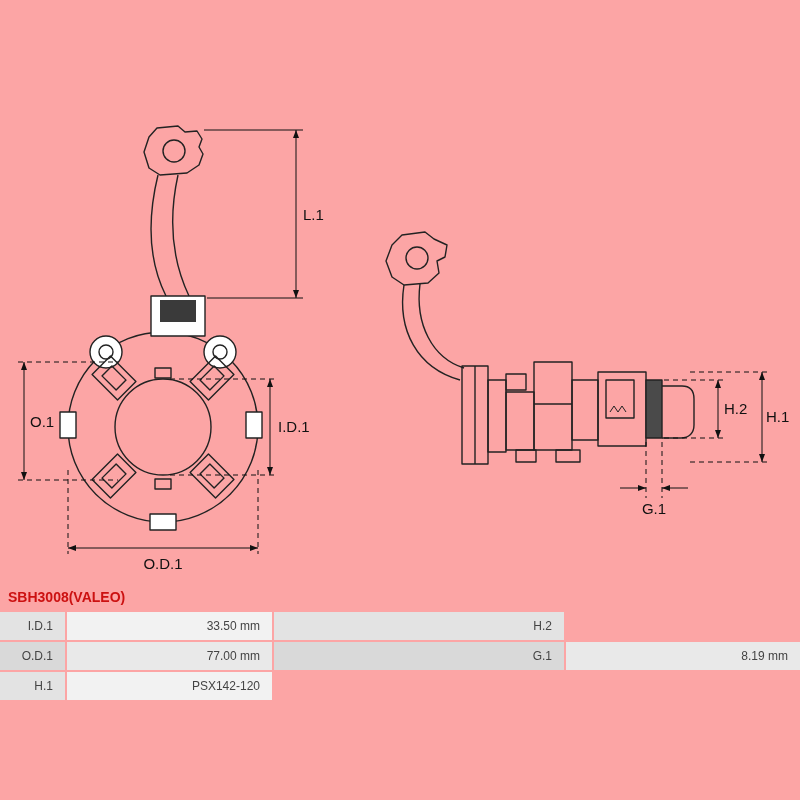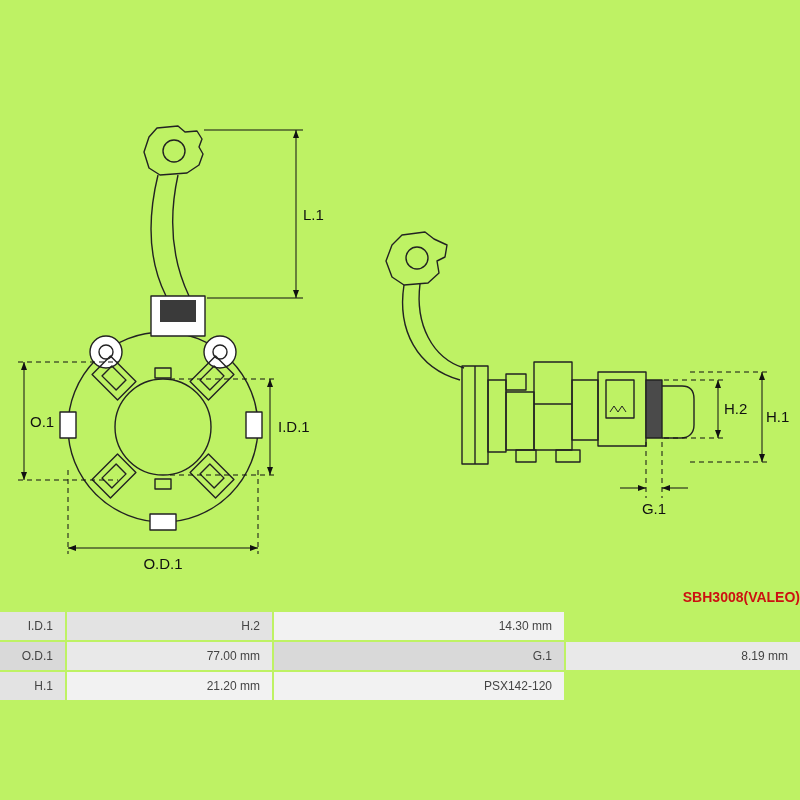--- a/index.html
+++ b/index.html
@@ -1,34 +1,33 @@
 <!DOCTYPE html>
 <html><head>
 <meta charset="utf-8">
 <style>
   html,body{margin:0;padding:0;background:#ffffff;}
   .sheet{
     position:relative;
     width:800px;height:800px;
-    background:#bef264;
+    background:#fca5a5;
     font-family:"Liberation Sans",sans-serif;
     overflow:hidden;
   }
   .drawing{display:block;width:800px;height:582px;}
   .drawing text{
     font-family:"Liberation Sans",sans-serif;
     font-size:15px;
     fill:#111111;
   }
   .part-number{
     padding:7px 0 5px 8px;
     font-size:14px;
     font-weight:600;
     color:#cc1111;
-    text-align:right;
   }
   .specs{
     display:flex;
     flex-direction:column;
     gap:2px;
     margin-top:2px;
   }
   .spec-row{
     display:grid;
     grid-template-columns:65px 205px 290px 1fr;
@@ -171,29 +170,28 @@
     <text x="724" y="414">H.2</text>
     <text x="766" y="422">H.1</text>
     <text x="654" y="514" text-anchor="middle">G.1</text>
   </svg>
 
   <div class="part-number">SBH3008(VALEO)</div>
 
   <section class="specs">
     <div class="spec-row row-odd">
       <div class="cell label">I.D.1</div>
+      <div class="cell value">33.50 mm</div>
       <div class="cell label">H.2</div>
-      <div class="cell value">14.30 mm</div>
     </div>
     <div class="spec-row row-even">
       <div class="cell label">O.D.1</div>
       <div class="cell value">77.00 mm</div>
       <div class="cell label">G.1</div>
       <div class="cell value">8.19 mm</div>
     </div>
     <div class="spec-row row-odd">
       <div class="cell label">H.1</div>
-      <div class="cell value">21.20 mm</div>
       <div class="cell value">PSX142-120</div>
     </div>
   </section>
 
 </div>
 
 </body></html>

